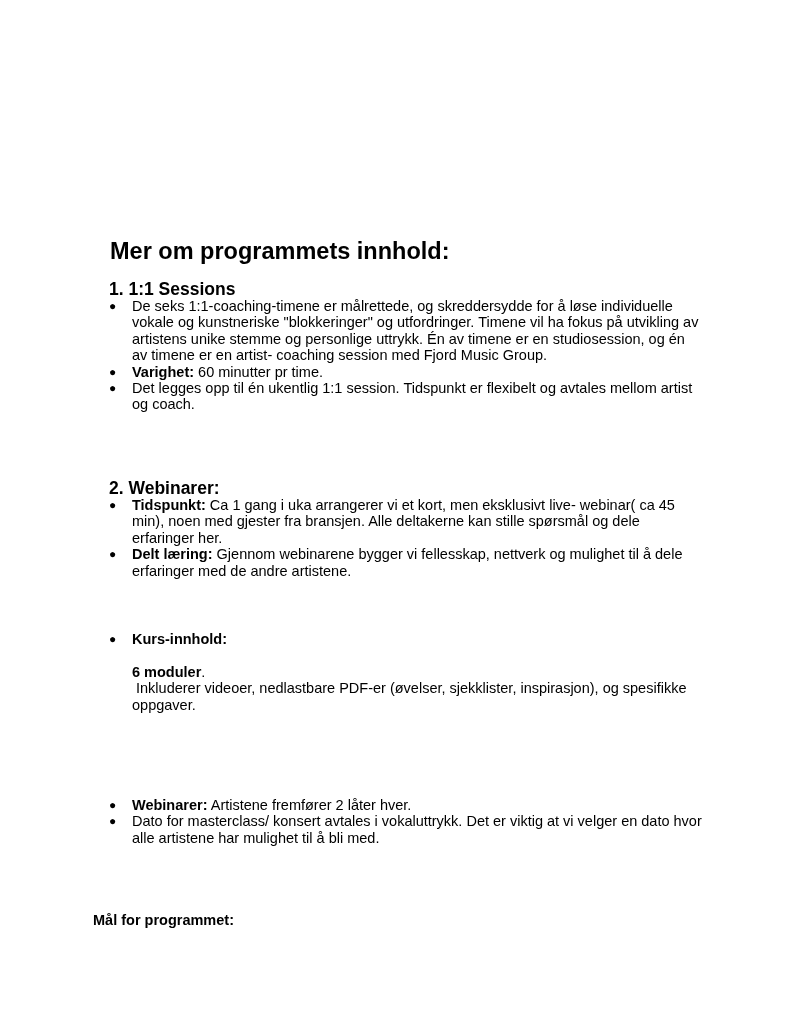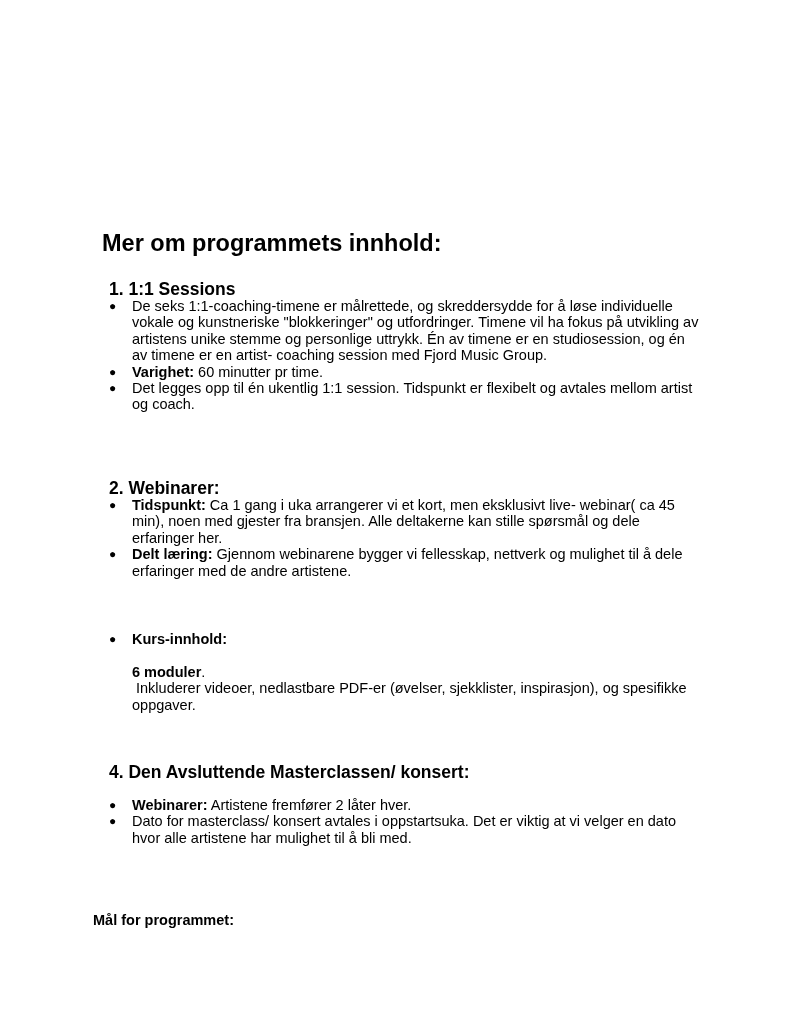--- a/index.html
+++ b/index.html
@@ -1,19 +1,19 @@
 <!DOCTYPE html>
 <html><head>
   <meta charset="utf-8">
   <style>
     html, body { margin: 0; padding: 0; background: #ffffff; }
     body { width: 791px; height: 1024px; position: relative; overflow: hidden;
            font-family: "Liberation Sans", sans-serif; color: #000; }
     .page { position: absolute; left: 0; top: 0; width: 791px; height: 1024px; }
-    .h1 { position: absolute; left: 93px; font-size: 23.5px; font-weight: bold; line-height: 28px; margin: 9px; }
+    .h1 { position: absolute; left: 93px; font-size: 23.5px; font-weight: bold; line-height: 28px; margin: 17px; }
     .h2 { position: absolute; left: 93px; font-size: 17.5px; font-weight: bold; line-height: 22px; margin: 16px; }
     .h3 { position: absolute; left: 93px; font-size: 14.5px; font-weight: bold; line-height: 18px; margin: 0; text-align: right; }
     ul.blist { position: absolute; left: 93px; width: 610px; margin: 0; padding: 0; list-style: none;
                font-size: 14.5px; line-height: 16.4px; }
     ul.blist li { position: relative; padding-left: 39px; margin: 0; }
     ul.blist li .bullet { position: absolute; left: 16px; top: 0; font-size: 12px; }
     b { font-weight: bold; }
   </style>
 </head>
 <body>
@@ -53,27 +53,26 @@
   <ul class="blist" style="top:631px;">
     <li>
       <span class="bullet">●</span>
       <b>Kurs-innhold:</b><br>
       <br>
       <b>6 moduler</b><span>.</span><br>
       <span style="white-space:pre-wrap;"> Inkluderer videoer, nedlastbare PDF-er (øvelser, sjekklister, inspirasjon), og spesifikke oppgaver.</span>
     </li>
   </ul>
 
-  <h2 class="h2" style="top:745px;">4. Den Avsluttende Masterclassen/ konsert:</h2>
   <ul class="blist" style="top:797px;">
     <li>
       <span class="bullet">●</span>
       <b>Webinarer:</b><span> Artistene fremfører 2 låter hver.</span>
     </li>
     <li>
       <span class="bullet">●</span>
-      <span>Dato for masterclass/ konsert avtales i oppstartsuka. Det er viktig at vi velger en dato hvor alle artistene har mulighet til å bli med.</span>
+      <span>Dato for masterclass/ konsert avtales i vokaluttrykk. Det er viktig at vi velger en dato hvor alle artistene har mulighet til å bli med.</span>
     </li>
   </ul>
 
   <h3 class="h3" style="top:911px;">Mål for programmet:</h3>
 
 </div>
 
 </body></html>

